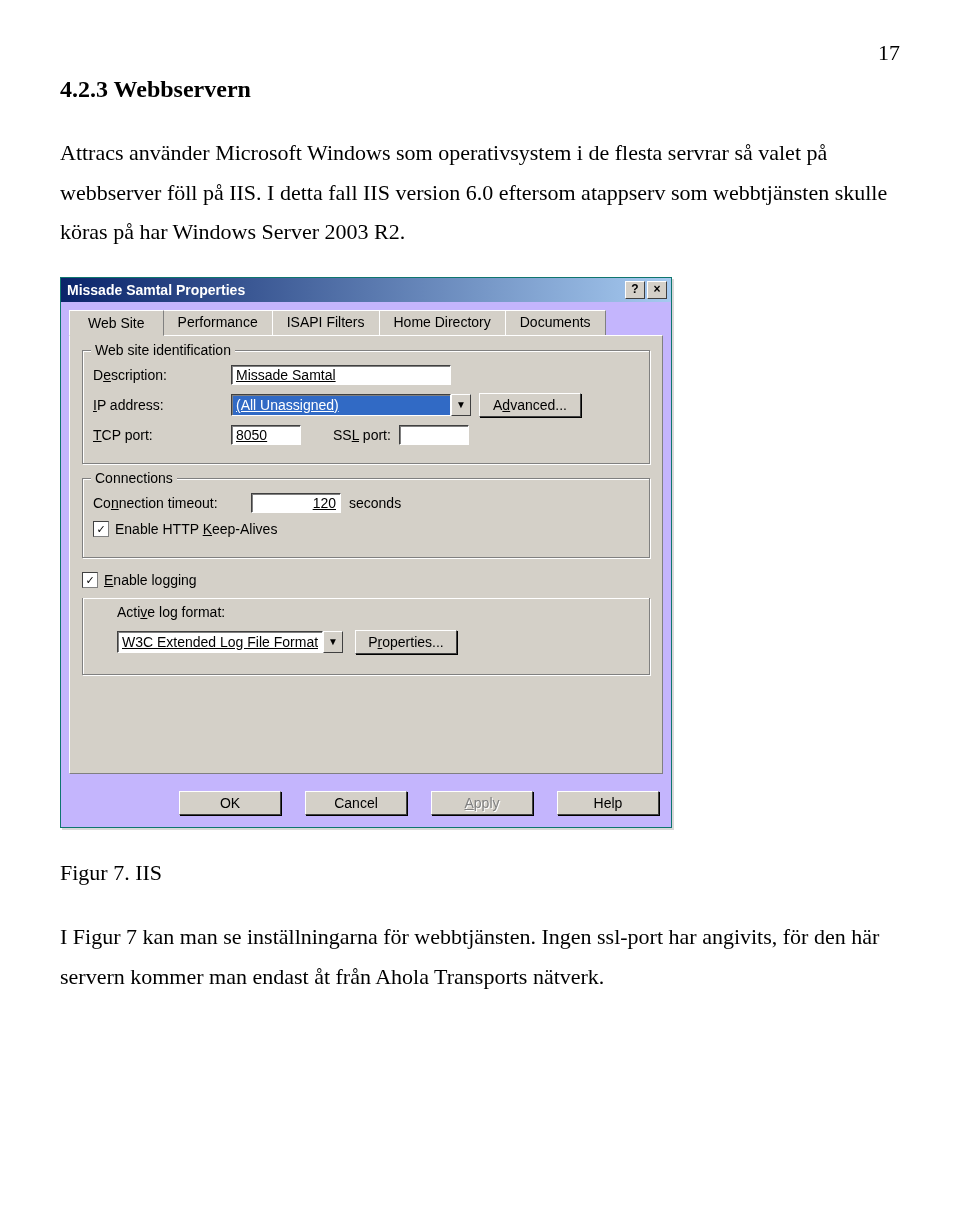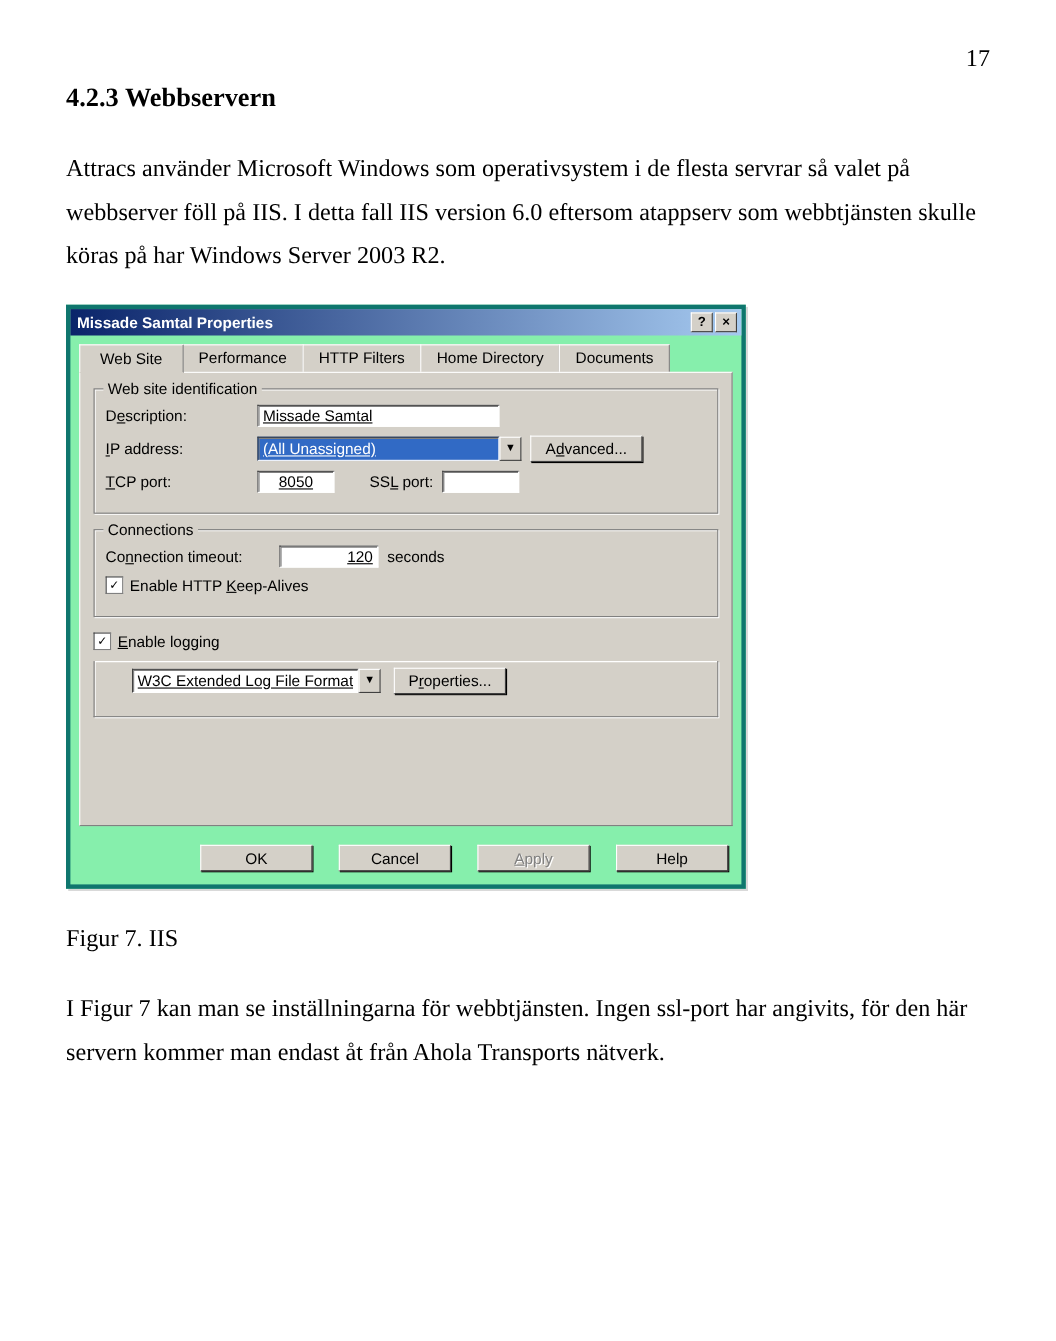--- a/index.html
+++ b/index.html
@@ -23,22 +23,22 @@
   }
   .paragraph {
     font-size: 22px;
     line-height: 1.8;
     margin-bottom: 25px;
   }
   .dialog {
     width: 610px;
     font-family: Tahoma, "MS Sans Serif", sans-serif;
     font-size: 14px;
-    background: #86efac;
-    border: 4px solid #0f766e;
+    background: #c4b5fd;
+    border: 1px solid #0f766e;
     margin: 10px 16px 25px 0;
     box-shadow: 2px 2px 0 rgba(0,0,0,0.15);
   }
   .titlebar {
     background: linear-gradient(to right, #0a246a, #a6caf0);
     color: #fff;
     display: flex;
     justify-content: space-between;
     align-items: center;
     padding: 3px 4px 3px 6px;
@@ -237,21 +237,21 @@
     <div class="titlebar-buttons">
       <div class="titlebar-btn">?</div>
       <div class="titlebar-btn">×</div>
     </div>
   </div>
 
   <div class="tabstrip">
     <div class="tab-row front">
       <div class="tab active">Web Site</div>
       <div class="tab">Performance</div>
-      <div class="tab">HTTP Filters</div>
+      <div class="tab">ISAPI Filters</div>
       <div class="tab">Home Directory</div>
       <div class="tab">Documents</div>
     </div>
   </div>
 
   <div class="tab-panel">
 
     <div class="groupbox">
       <div class="groupbox-title">Web site identification</div>
 
@@ -264,21 +264,21 @@
         <div class="form-label"><span class="u">I</span>P address:</div>
         <div class="win-select" style="width:240px">
           <input class="win-input" style="background: rgb(49, 106, 197); color: rgb(255, 255, 255);" value="(All Unassigned)">
           <div class="dropdown-btn">▼</div>
         </div>
         <div class="win-button">A<span class="u">d</span>vanced...</div>
       </div>
 
       <div class="form-row">
         <div class="form-label"><span class="u">T</span>CP port:</div>
-        <input class="win-input" style="width: 70px; text-align: center;" value="8050">
+        <input class="win-input" style="width: 70px;" value="8050">
         <div class="form-label-narrow">SS<span class="u">L</span> port:</div>
         <input class="win-input" style="width: 70px;" value="">
       </div>
     </div>
 
     <div class="groupbox">
       <div class="groupbox-title">Connections</div>
 
       <div class="form-row">
         <div class="form-label" style="width:150px">Co<span class="u">n</span>nection timeout:</div>
@@ -291,20 +291,21 @@
         <span>Enable HTTP <span class="u">K</span>eep-Alives</span>
       </div>
     </div>
 
     <div class="checkbox-row">
       <div class="win-checkbox">✓</div>
       <span><span class="u">E</span>nable logging</span>
     </div>
 
     <div class="groupbox" style="border-top:none;padding-top:6px">
+      <div class="indent">Acti<span class="u">v</span>e log format:</div>
       <div class="log-format-row indent">
         <div class="win-select" style="width:226px">
           <input class="win-input" value="W3C Extended Log File Format" style="">
           <div class="dropdown-btn">▼</div>
         </div>
         <div class="win-button">P<span class="u">r</span>operties...</div>
       </div>
     </div>
 
     <div class="spacer"></div>

